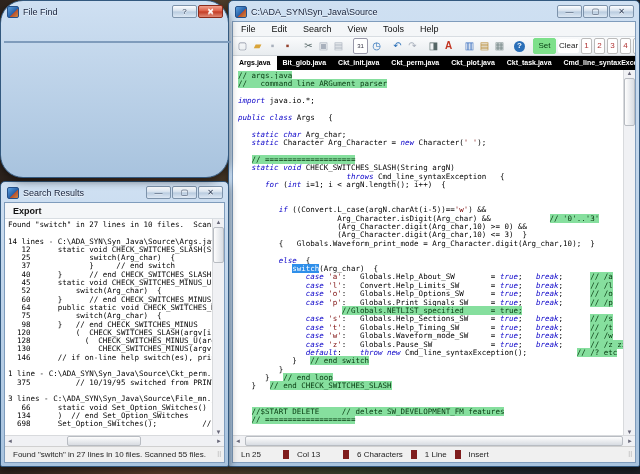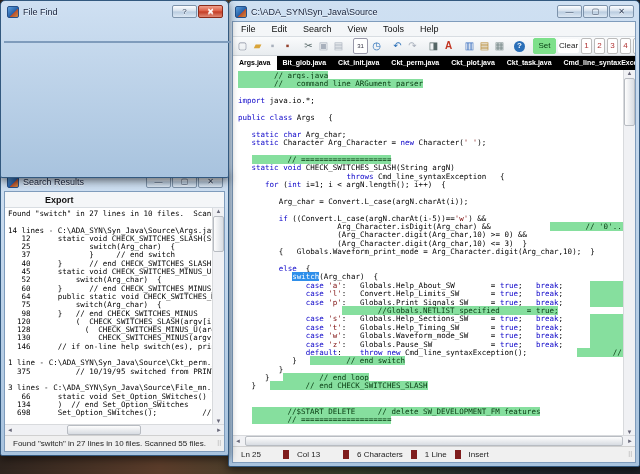--- a/index.html
+++ b/index.html
@@ -37,41 +37,41 @@
   .tb.text{font-size:8px;padding:0 4px;border:1px solid #9ab;background:#fff;}
   .tb.num{width:9px;min-width:9px;font-size:8px;border:1px solid #bbb;background:#fff;}
   .tbsep{width:1px;height:13px;background:#c6ccd2;margin:0 3px;}
   .tabbar{height:14px;background:#000;display:flex;align-items:stretch;flex:0 0 auto;overflow:hidden;}
   .tab{color:#fff;font-size:7px;font-weight:bold;line-height:14px;padding:0 6px;white-space:nowrap;}
   .tab.active{background:#fff;color:#000;}
   .codewrap{flex:1 1 auto;display:flex;overflow:hidden;background:#fff;}
   .code{flex:1 1 auto;padding:2px 0 0 5px;overflow:hidden;}
   .cl{height:8.4px;font:7.5px/8.4px "DejaVu Sans Mono",monospace;white-space:pre;}
   .seg-p{color:#000;}
-  .seg-k{color:#0a00c8;}
-  .seg-c{background:#86df9e;color:#06380f;padding-left:36px;}
+  .seg-k{color:#0a00c8;font-style:italic;}
+  .seg-c{background:#86df9e;color:#06380f;}
   .seg-l{color:#7c0a0a;}
   .seg-sel{background:#2f8fea;color:#fff;}
   .vscroll{flex:0 0 11px;background:#f0f1f4;border-left:1px solid #d8dadd;display:flex;flex-direction:column;align-items:center;font-size:6px;color:#667;}
   .vthumb{width:9px;border:1px solid #b8bcc2;border-radius:2px;background:linear-gradient(90deg,#fdfdfd,#d8dce2);}
   .hscroll{height:10px;flex:0 0 auto;background:#f0f1f4;border-top:1px solid #d8dadd;display:flex;align-items:center;font-size:6px;color:#667;}
   .hthumb{height:8px;border:1px solid #b8bcc2;border-radius:2px;background:linear-gradient(#fdfdfd,#d8dce2);}
   .statusbar{height:15px;flex:0 0 auto;background:#f0f0f0;border-top:1px solid #d0d0d0;display:flex;align-items:center;
              font-size:8px;color:#222;}
   .stseg{padding:0 8px;border-right:6px solid #7f1d1d;white-space:nowrap;}
   .grip{margin-left:auto;color:#aaa;font-size:7px;padding-right:2px;}
 
   
-  #find-win{left:0;top:0;width:229px;height:178px;z-index:3;}
+  #find-win{left:0;top:0;width:229px;height:178px;z-index:3;border-radius:23px;}
   #find-body{position:relative;background:#fdfdfd;}
 
   
-  #results-win{left:0;top:170px;width:229px;height:286px;z-index:2;}
+  #results-win{left:0;top:181px;width:229px;height:286px;z-index:2;}
   .resmenu{height:15px;background:#f4f6f8;border-bottom:1px solid #d8dde2;display:flex;align-items:center;
-           font-size:9px;font-weight:bold;color:#111;flex:0 0 auto;padding-left:32px;}
+           font-size:9px;font-weight:bold;color:#111;flex:0 0 auto;}
   .rescontent{flex:1 1 auto;display:flex;overflow:hidden;}
   .reslines{flex:1 1 auto;padding:2px 0 0 3px;overflow:hidden;}
   .rl{height:8.3px;font:7.5px/8.3px "DejaVu Sans Mono",monospace;white-space:pre;color:#000;}
 </style>
 </head>
 <body>
 
 <div class="win" id="editor-win">
   <div class="titlebar">
     <span class="appicon"></span>
@@ -143,32 +143,32 @@
           <div class="cl"><span class="seg-k">public</span><span class="seg-p"> </span><span class="seg-k">class</span><span class="seg-p"> Args   {</span></div>
           <div class="cl"> </div>
           <div class="cl"><span class="seg-p">   </span><span class="seg-k">static</span><span class="seg-p"> </span><span class="seg-k">char</span><span class="seg-p"> Arg_char;</span></div>
           <div class="cl"><span class="seg-p">   </span><span class="seg-k">static</span><span class="seg-p"> Character Arg_Character = </span><span class="seg-k">new</span><span class="seg-p"> Character(</span><span class="seg-l">' '</span><span class="seg-p">);</span></div>
           <div class="cl"> </div>
           <div class="cl"><span class="seg-p">   </span><span class="seg-c">// ====================</span></div>
           <div class="cl"><span class="seg-p">   </span><span class="seg-k">static</span><span class="seg-p"> </span><span class="seg-k">void</span><span class="seg-p"> CHECK_SWITCHES_SLASH(String argN)</span></div>
           <div class="cl"><span class="seg-p">                        </span><span class="seg-k">throws</span><span class="seg-p"> Cmd_line_syntaxException   {</span></div>
           <div class="cl"><span class="seg-p">      </span><span class="seg-k">for</span><span class="seg-p"> (</span><span class="seg-k">int</span><span class="seg-p"> i=1; i &lt; argN.length(); i++)  {</span></div>
           <div class="cl"> </div>
-          <div class="cl"><span class="seg-p">         Arg_char = Convert.L_case(argN.charAt(i));</span></div>
           <div class="cl"> </div>
           <div class="cl"><span class="seg-p">         </span><span class="seg-k">if</span><span class="seg-p"> ((Convert.L_case(argN.charAt(i-5))==</span><span class="seg-l">'w'</span><span class="seg-p">) &amp;&amp;</span></div>
           <div class="cl"><span class="seg-p">                      Arg_Character.isDigit(Arg_char) &amp;&amp;             </span><span class="seg-c">// '0'..'3'</span></div>
           <div class="cl"><span class="seg-p">                      (Arg_Character.digit(Arg_char,10) &gt;= 0) &amp;&amp;</span></div>
           <div class="cl"><span class="seg-p">                      (Arg_Character.digit(Arg_char,10) &lt;= 3)  }</span></div>
           <div class="cl"><span class="seg-p">         {   Globals.Waveform_print_mode = Arg_Character.digit(Arg_char,10);  }</span></div>
           <div class="cl"> </div>
           <div class="cl"><span class="seg-p">         </span><span class="seg-k">else</span><span class="seg-p">  {</span></div>
           <div class="cl"><span class="seg-p">            </span><span class="seg-sel">switch</span><span class="seg-p">(Arg_char)  {</span></div>
           <div class="cl"><span class="seg-p">               </span><span class="seg-k">case</span><span class="seg-p"> </span><span class="seg-l">'a'</span><span class="seg-p">:   Globals.Help_About_SW        = </span><span class="seg-k">true</span><span class="seg-p">;   </span><span class="seg-k">break</span><span class="seg-p">;      </span><span class="seg-c">// /a</span></div>
           <div class="cl"><span class="seg-p">               </span><span class="seg-k">case</span><span class="seg-p"> </span><span class="seg-l">'l'</span><span class="seg-p">:   Convert.Help_Limits_SW       = </span><span class="seg-k">true</span><span class="seg-p">;   </span><span class="seg-k">break</span><span class="seg-p">;      </span><span class="seg-c">// /l</span></div>
+          <div class="cl"><span class="seg-p">               </span><span class="seg-k">case</span><span class="seg-p"> </span><span class="seg-l">'o'</span><span class="seg-p">:   Globals.Help_Options_SW      = </span><span class="seg-k">true</span><span class="seg-p">;   </span><span class="seg-k">break</span><span class="seg-p">;      </span><span class="seg-c">// /o</span></div>
           <div class="cl"><span class="seg-p">               </span><span class="seg-k">case</span><span class="seg-p"> </span><span class="seg-l">'p'</span><span class="seg-p">:   Globals.Print_Signals_SW     = </span><span class="seg-k">true</span><span class="seg-p">;   </span><span class="seg-k">break</span><span class="seg-p">;      </span><span class="seg-c">// /p</span></div>
           <div class="cl"><span class="seg-p">                       </span><span class="seg-c">//Globals.NETLIST_specified      = true;</span></div>
           <div class="cl"><span class="seg-p">               </span><span class="seg-k">case</span><span class="seg-p"> </span><span class="seg-l">'s'</span><span class="seg-p">:   Globals.Help_Sections_SW     = </span><span class="seg-k">true</span><span class="seg-p">;   </span><span class="seg-k">break</span><span class="seg-p">;      </span><span class="seg-c">// /s</span></div>
           <div class="cl"><span class="seg-p">               </span><span class="seg-k">case</span><span class="seg-p"> </span><span class="seg-l">'t'</span><span class="seg-p">:   Globals.Help_Timing_SW       = </span><span class="seg-k">true</span><span class="seg-p">;   </span><span class="seg-k">break</span><span class="seg-p">;      </span><span class="seg-c">// /t</span></div>
           <div class="cl"><span class="seg-p">               </span><span class="seg-k">case</span><span class="seg-p"> </span><span class="seg-l">'w'</span><span class="seg-p">:   Globals.Waveform_mode_SW     = </span><span class="seg-k">true</span><span class="seg-p">;   </span><span class="seg-k">break</span><span class="seg-p">;      </span><span class="seg-c">// /w</span></div>
           <div class="cl"><span class="seg-p">               </span><span class="seg-k">case</span><span class="seg-p"> </span><span class="seg-l">'z'</span><span class="seg-p">:   Globals.Pause_SW             = </span><span class="seg-k">true</span><span class="seg-p">;   </span><span class="seg-k">break</span><span class="seg-p">;      </span><span class="seg-c">// /z zzz...</span></div>
           <div class="cl"><span class="seg-p">               </span><span class="seg-k">default</span><span class="seg-p">:    </span><span class="seg-k">throw</span><span class="seg-p"> </span><span class="seg-k">new</span><span class="seg-p"> Cmd_line_syntaxException();           </span><span class="seg-c">// /? etc</span></div>
           <div class="cl"><span class="seg-p">            }   </span><span class="seg-c">// end switch</span></div>
           <div class="cl"><span class="seg-p">         }</span></div>
           <div class="cl"><span class="seg-p">      }   </span><span class="seg-c">// end loop</span></div>

